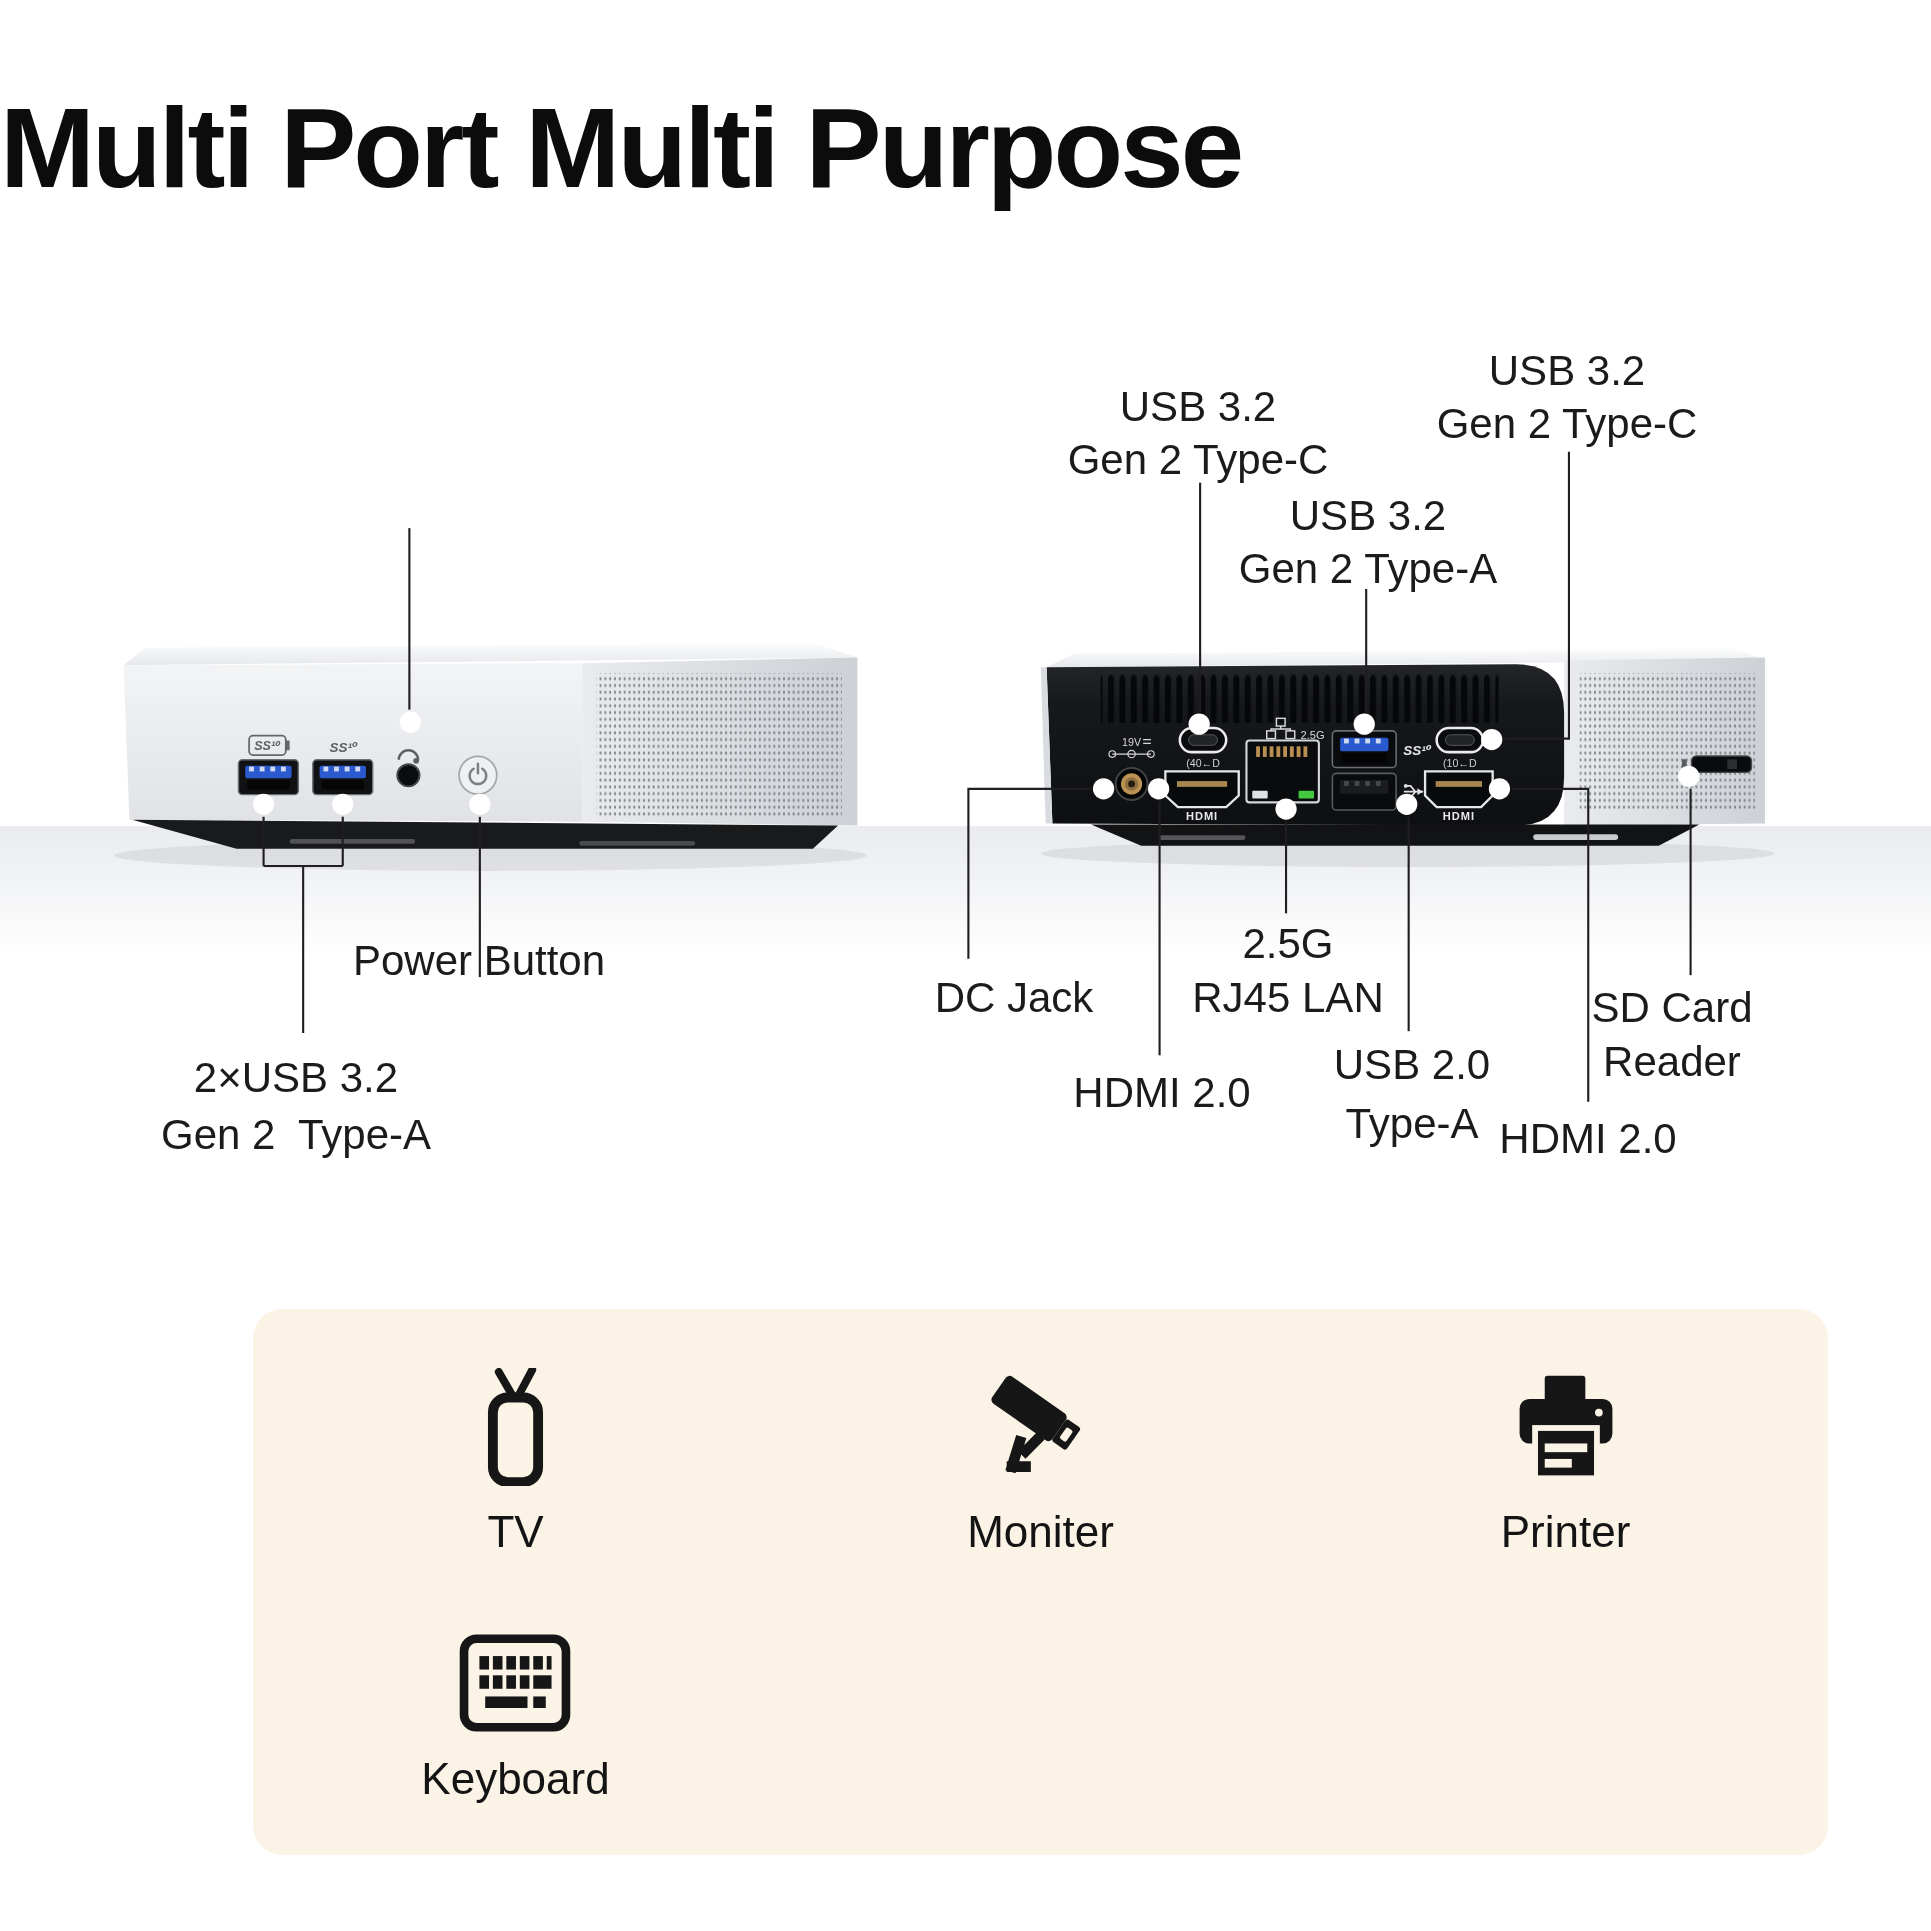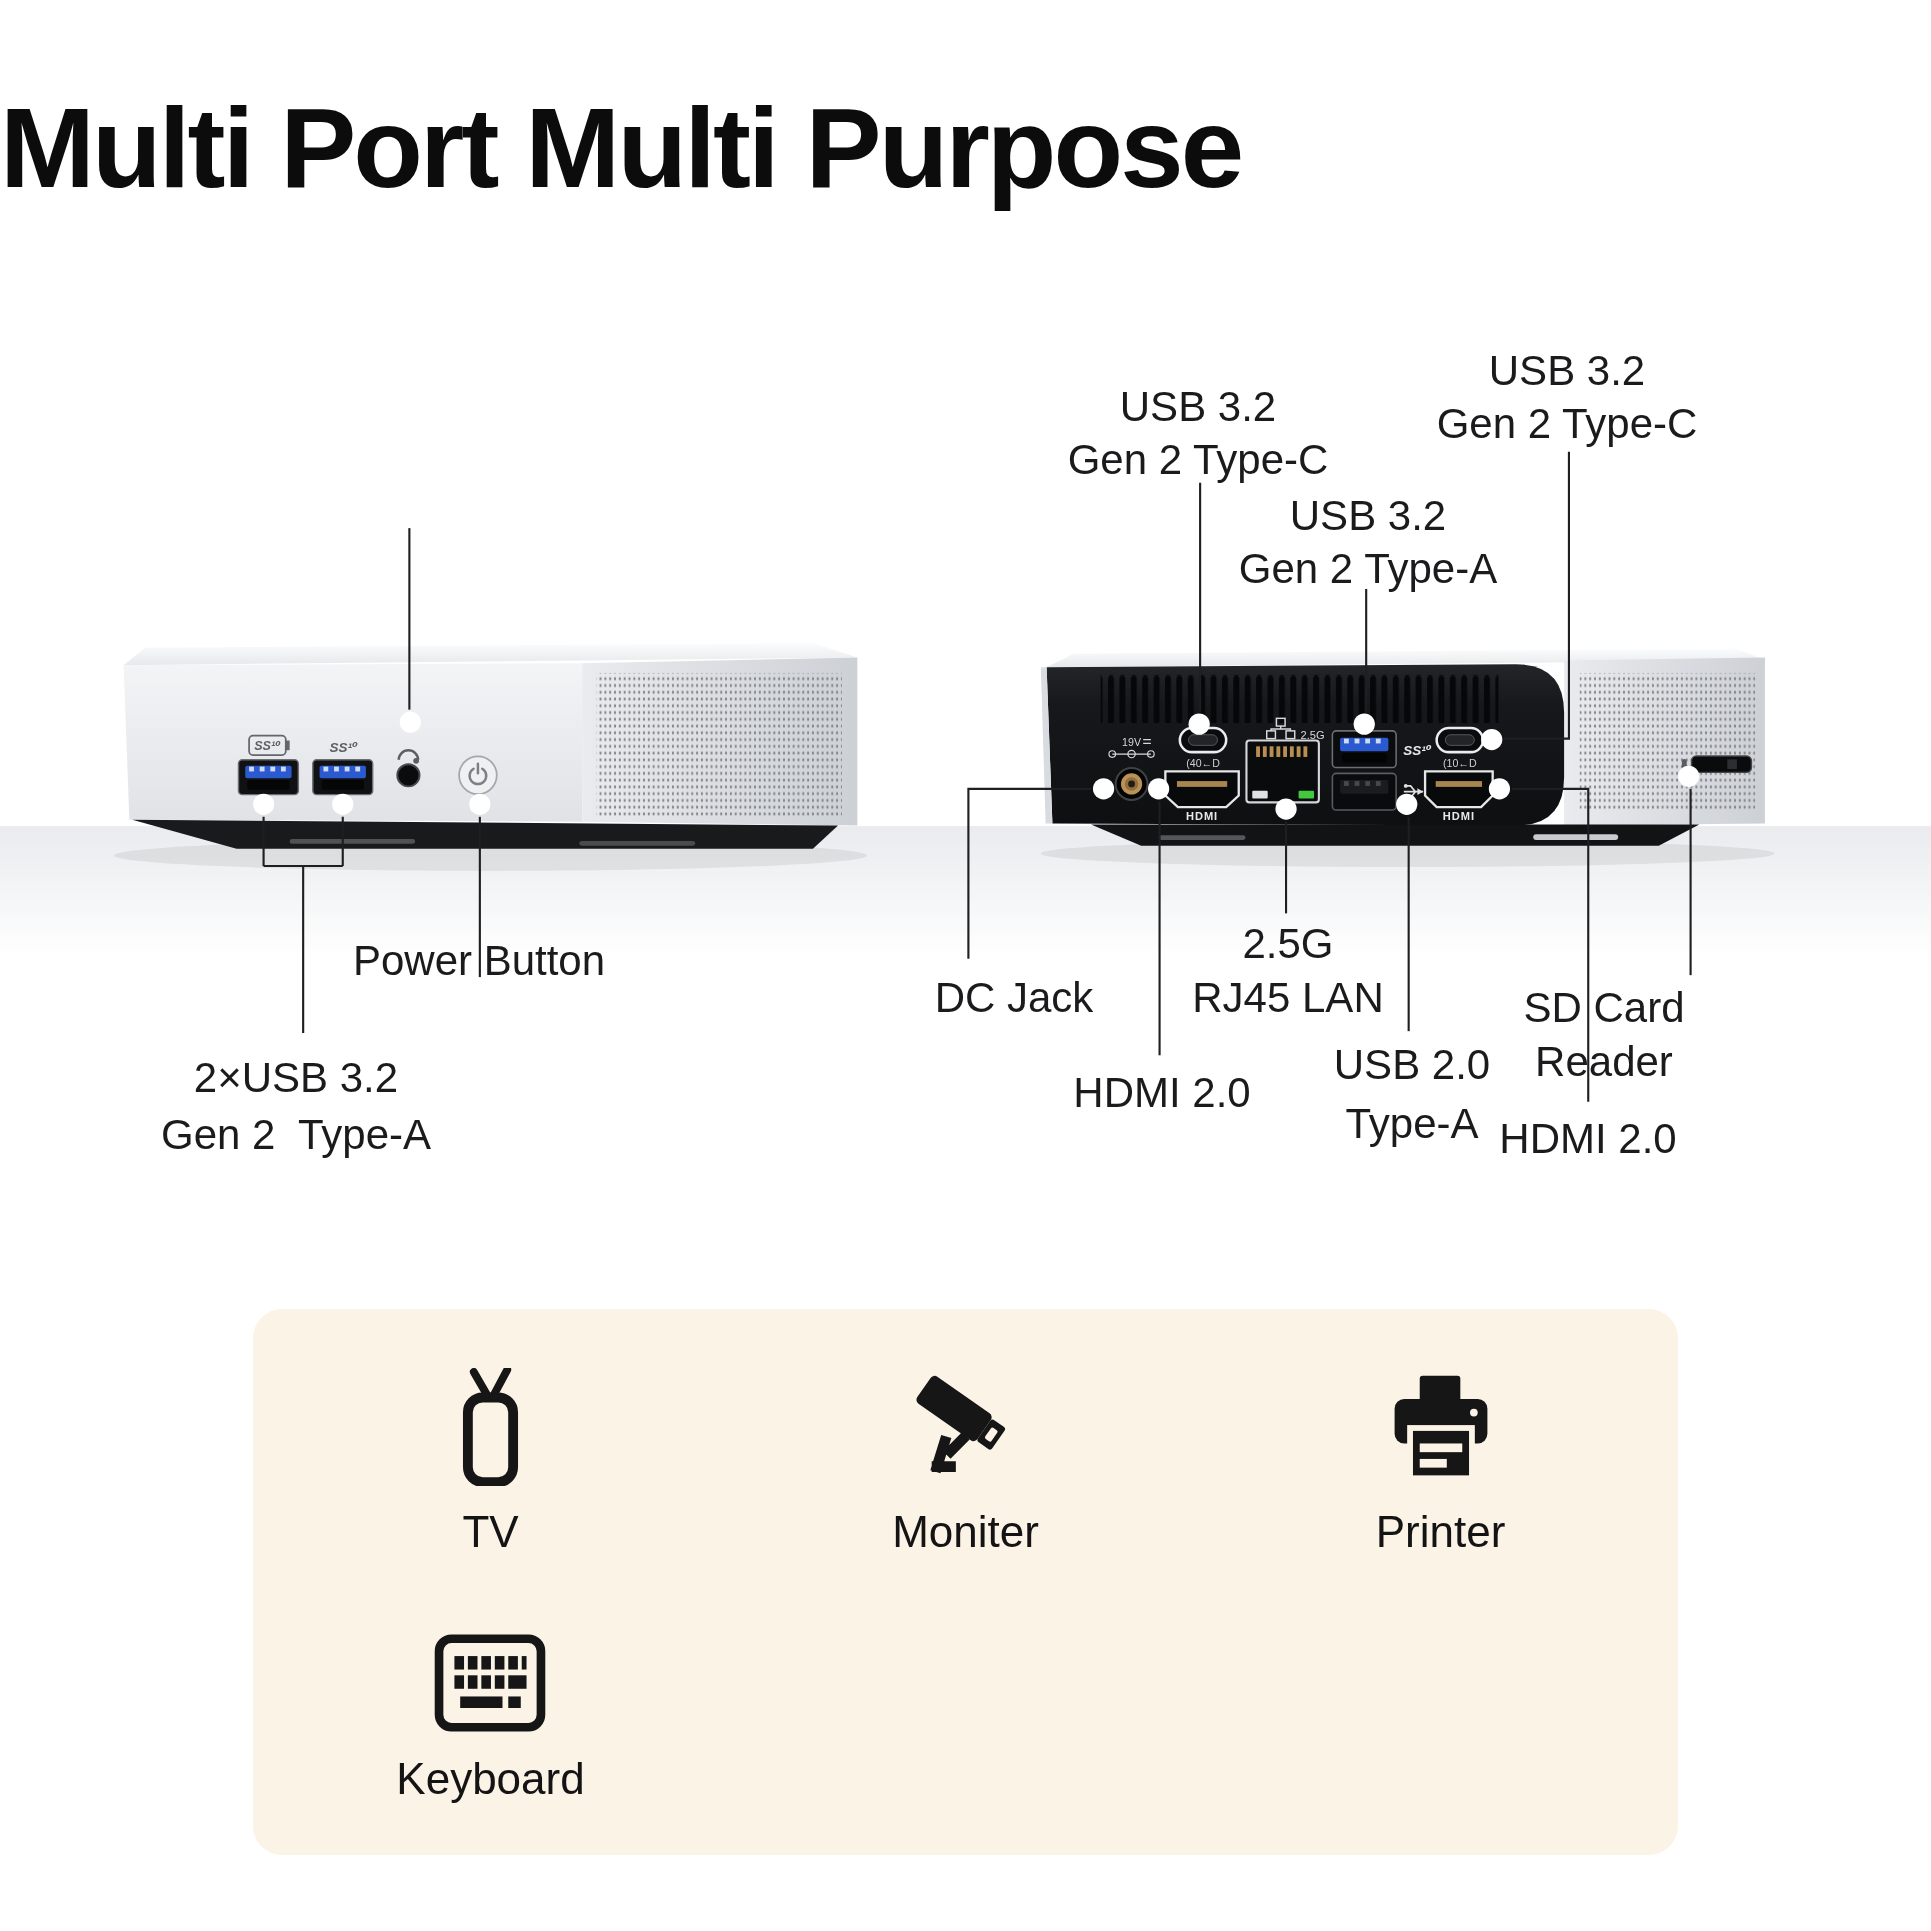--- a/index.html
+++ b/index.html
@@ -6,21 +6,21 @@
   #canvas{position:relative;width:1931px;height:1931px;background:#ffffff;overflow:hidden;
           font-family:"Liberation Sans","DejaVu Sans",sans-serif;}
   .title{position:absolute;left:0;top:75px;width:1931px;height:145px;line-height:145px;
          text-align:left;font-size:114px;font-weight:800;letter-spacing:-2.9px;color:#0c0c0c;}
   .surface{position:absolute;left:0;top:826px;width:1931px;height:164px;
            background:linear-gradient(to bottom, #e9ebee 0%, rgba(255,255,255,0) 80%);
            border-top:1px solid rgba(0,0,0,0.07);}
   .stage{position:absolute;left:0;top:0;}
   .lbl{position:absolute;font-size:42px;line-height:54px;color:#1b1b1d;white-space:pre;}
   .ctr{text-align:center;transform:translateX(-50%);}
-  .uses-panel{position:absolute;left:253px;top:1309px;width:1425px;height:546px;
+  .uses-panel{position:absolute;left:253px;top:1309px;width:1575px;height:546px;
               background:#fcf3e7;border-radius:29px;
               display:grid;grid-template-columns:1fr 1fr 1fr;grid-template-rows:1fr 1fr;
               align-items:center;justify-items:center;padding:26px 0;box-sizing:border-box;}
   .use-item{display:flex;flex-direction:column;align-items:center;justify-content:center;}
   .use-item .icn{height:126px;display:flex;align-items:flex-end;justify-content:center;}
   .use-item .cap{margin-top:21px;font-size:44px;color:#141414;}
 </style>
 </head>
 <body>
 
@@ -262,21 +262,21 @@
   <div class="lbl ctr" style="left:1567px;top:344px;line-height:53px;"><span>USB 3.2</span><br><span>Gen 2 Type-C</span></div>
 
   <div class="lbl ctr" style="left:1014px;top:971px;">DC Jack</div>
 
   <div class="lbl ctr" style="left:1162px;top:1066px;">HDMI 2.0</div>
 
   <div class="lbl ctr" style="left:1288px;top:917px;"><span>2.5G</span><br><span>RJ45 LAN</span></div>
 
   <div class="lbl ctr" style="left:1412px;top:1035px;line-height:59px;"><span>USB 2.0</span><br><span>Type-A</span></div>
 
-  <div class="lbl ctr" style="left:1604px;top:981px;"><span>SD Card</span><br><span>Reader</span></div>
+  <div class="lbl ctr" style="left:1672px;top:981px;"><span>SD Card</span><br><span>Reader</span></div>
 
   <div class="lbl ctr" style="left:1588px;top:1112px;">HDMI 2.0</div>
 
   <div class="uses-panel">
 
     <div class="use-item">
       <div class="icn">
         <svg width="89" height="118" viewBox="0 0 90 120">
           <path d="M28,4 L43,30 M62,2 L47,30" stroke="#161616" stroke-width="8" stroke-linecap="round" fill="none"></path>
           <rect x="22" y="30" width="46" height="86" rx="15" fill="none" stroke="#161616" stroke-width="10"></rect>

